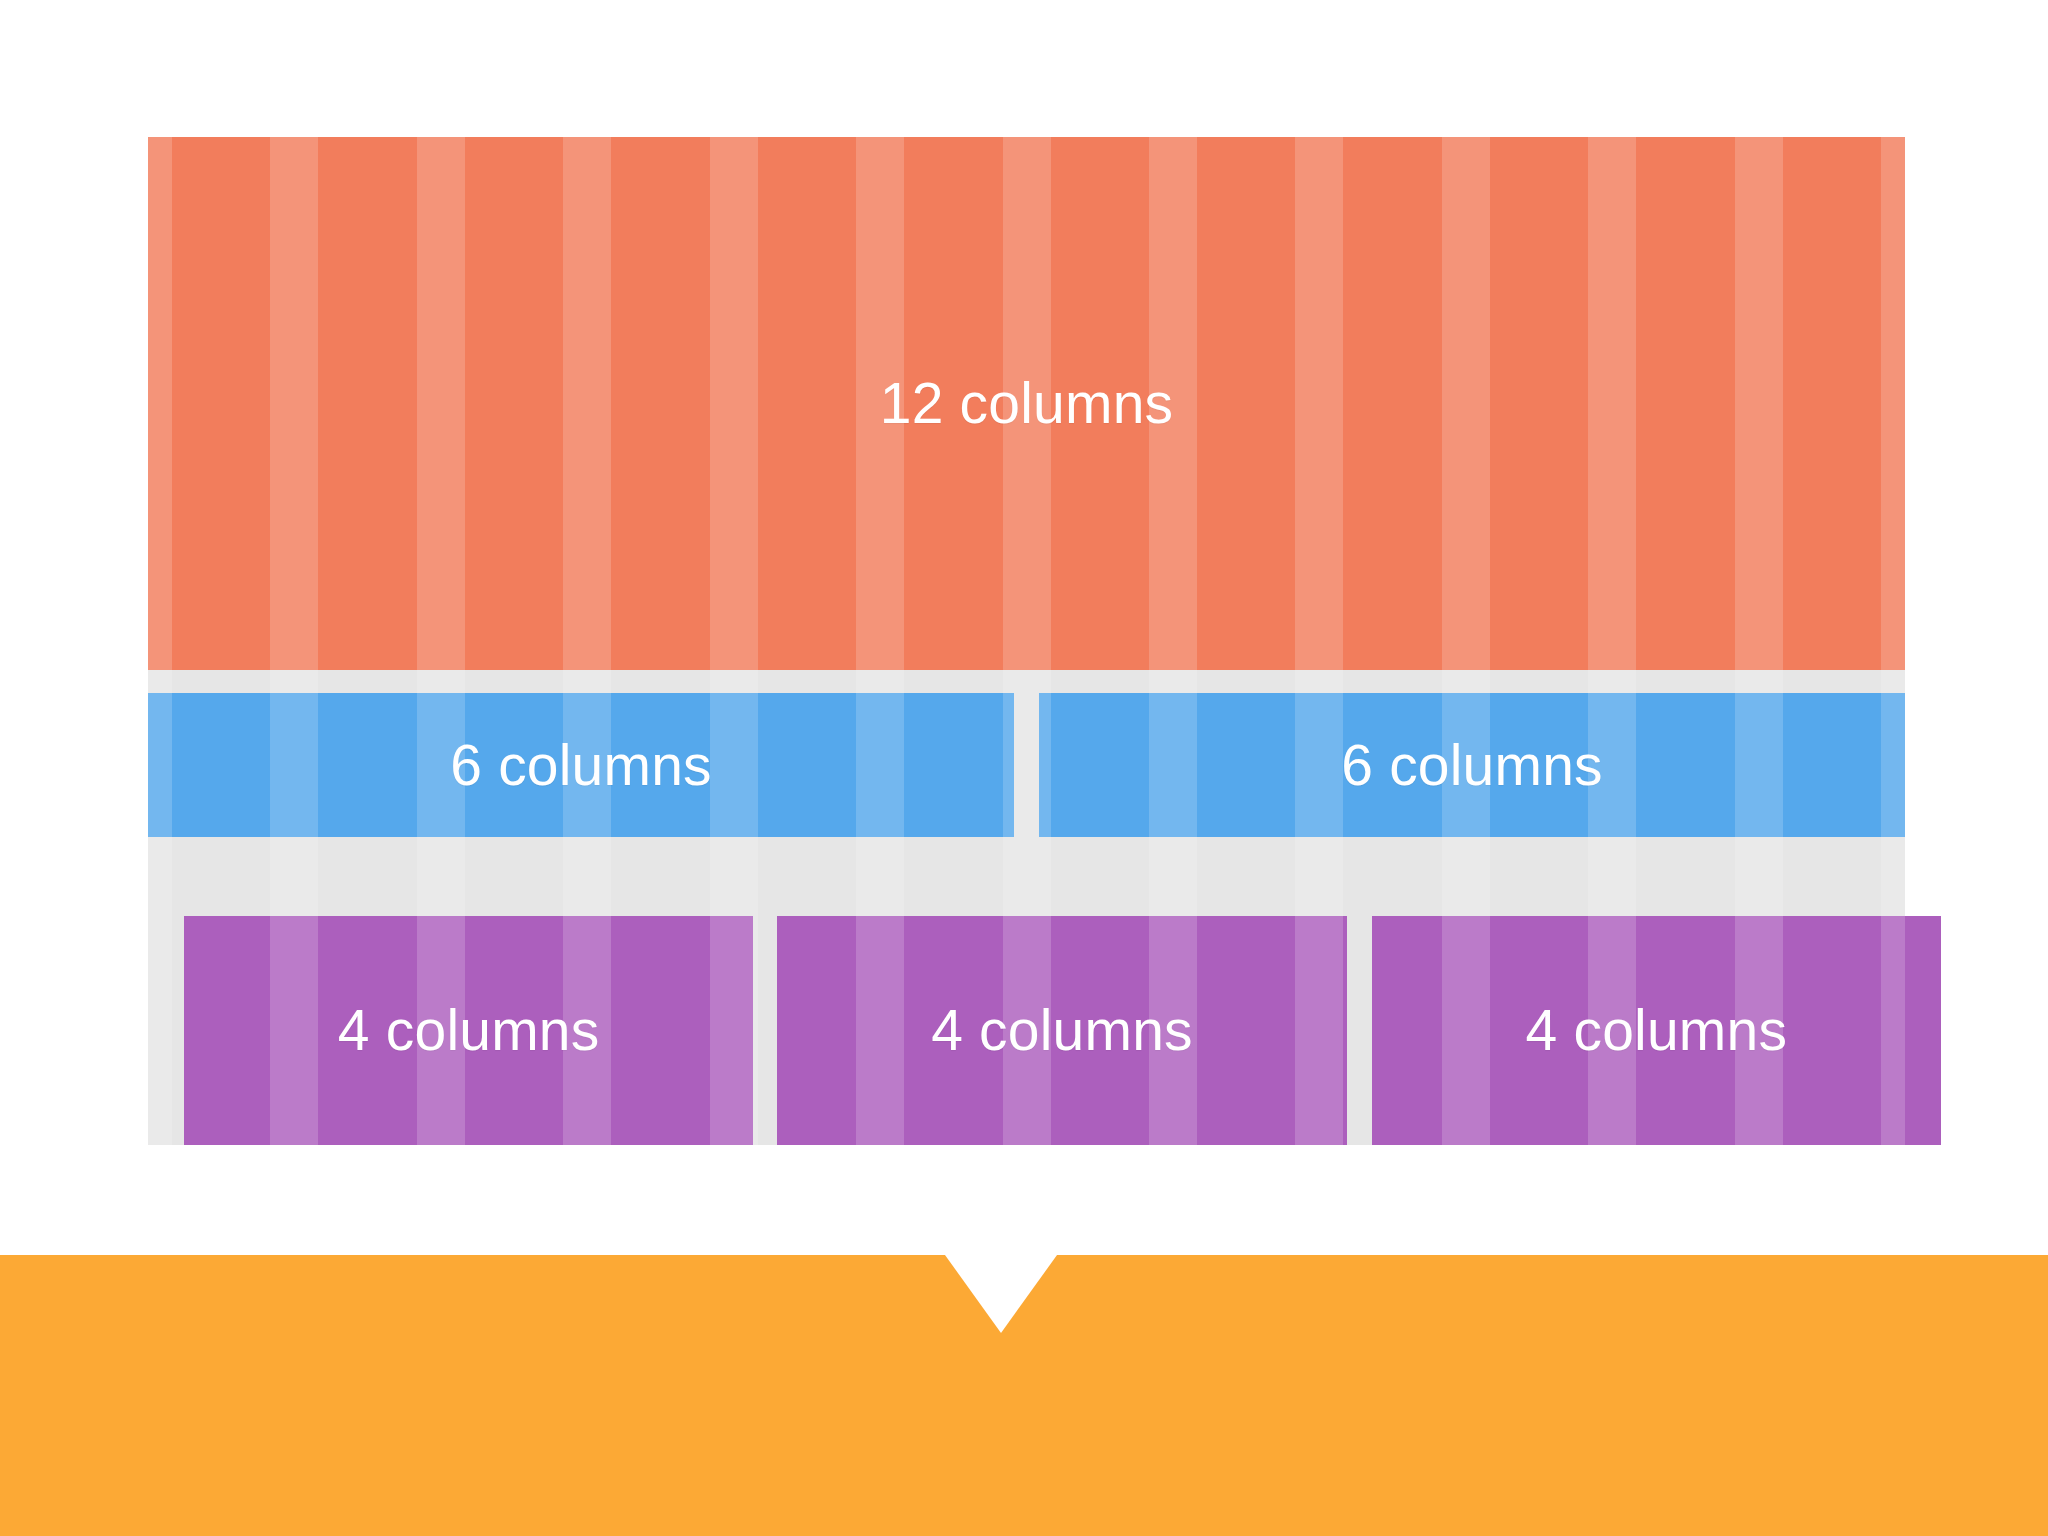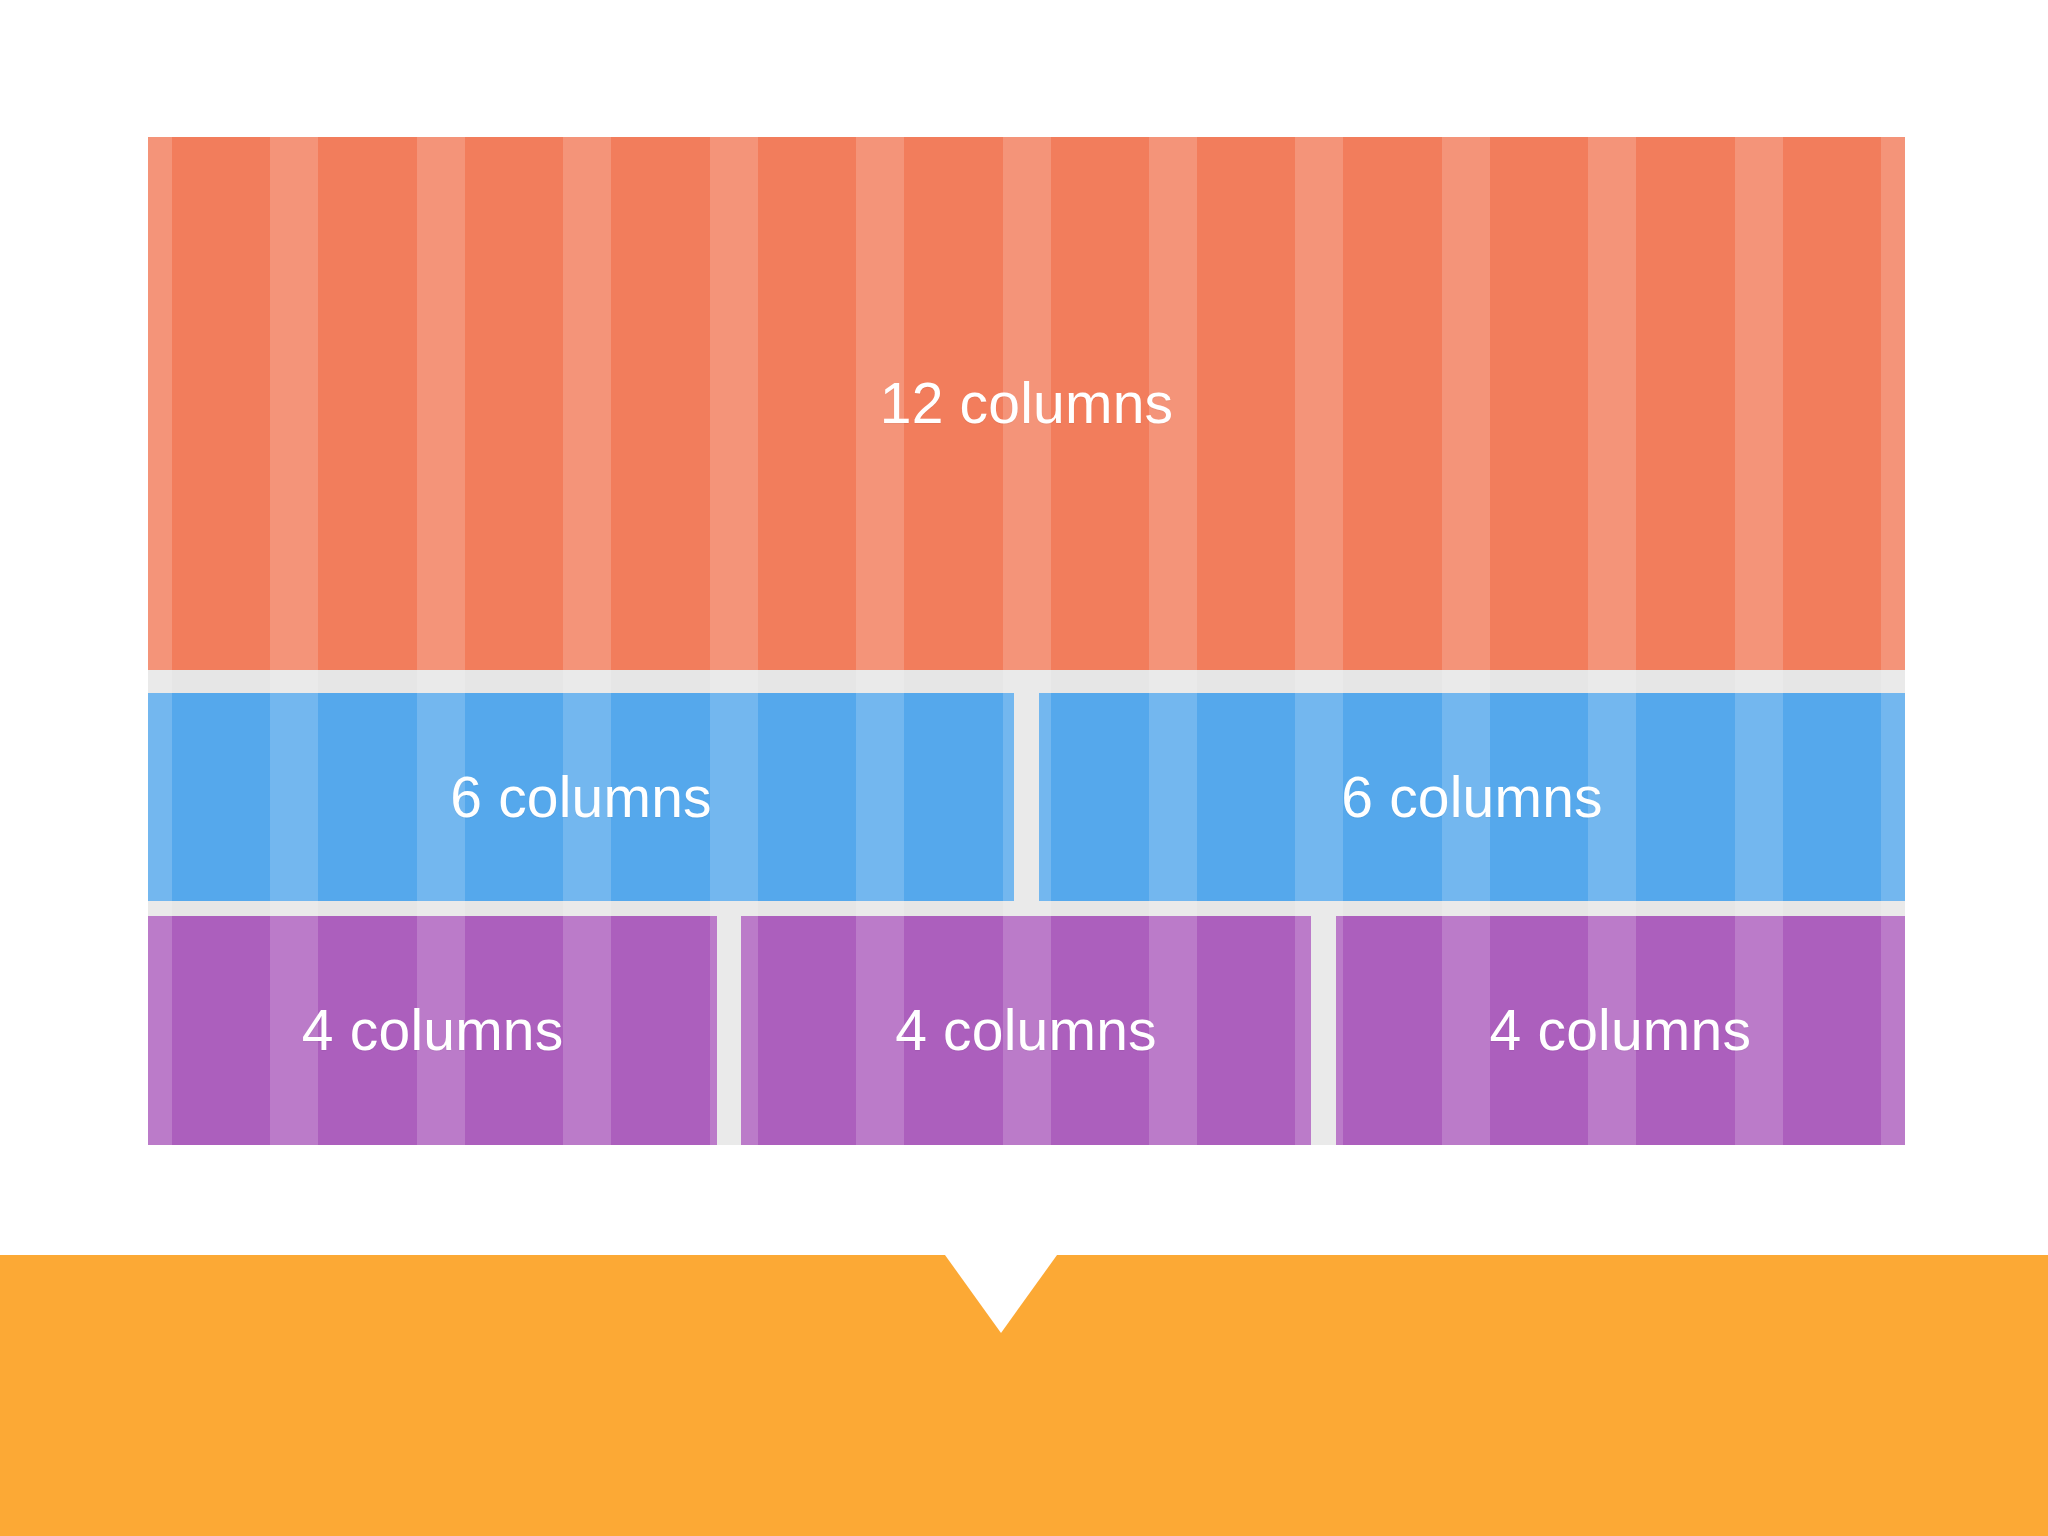--- a/index.html
+++ b/index.html
@@ -77,22 +77,22 @@
   }
 
   
   .grid-row {
     position: absolute;
     left: 0;
     width: 100%;
     display: flex;
   }
   #row-12 { top: 0px;   height: 533px; }
-  #row-6  { top: 556px; height: 208px; }
-  #row-4  { top: 779px; height: 229px; }
+  #row-6  { top: 556px; height: 144px; }
+  #row-4  { top: 779px; height: 229px; padding-left: 36px; }
 
   .block {
     display: flex;
     align-items: center;
     justify-content: center;
     box-sizing: border-box;
     position: relative;
     z-index: 2;
   }
   .block .label {

